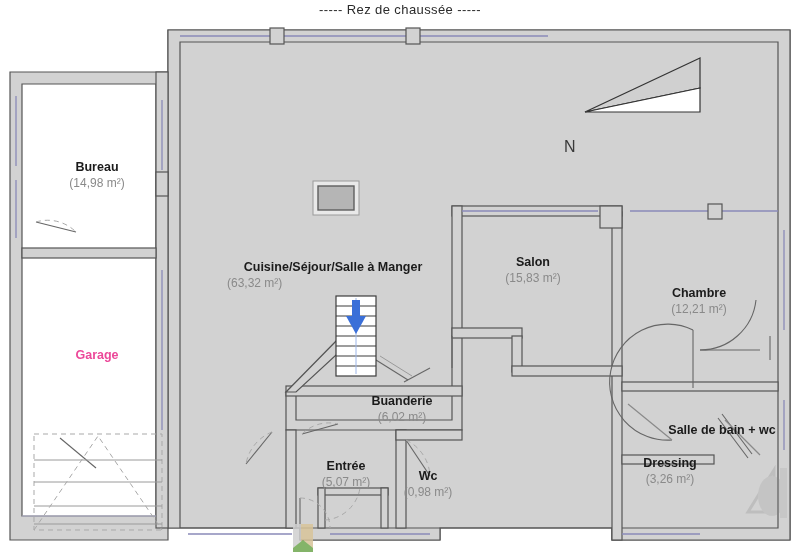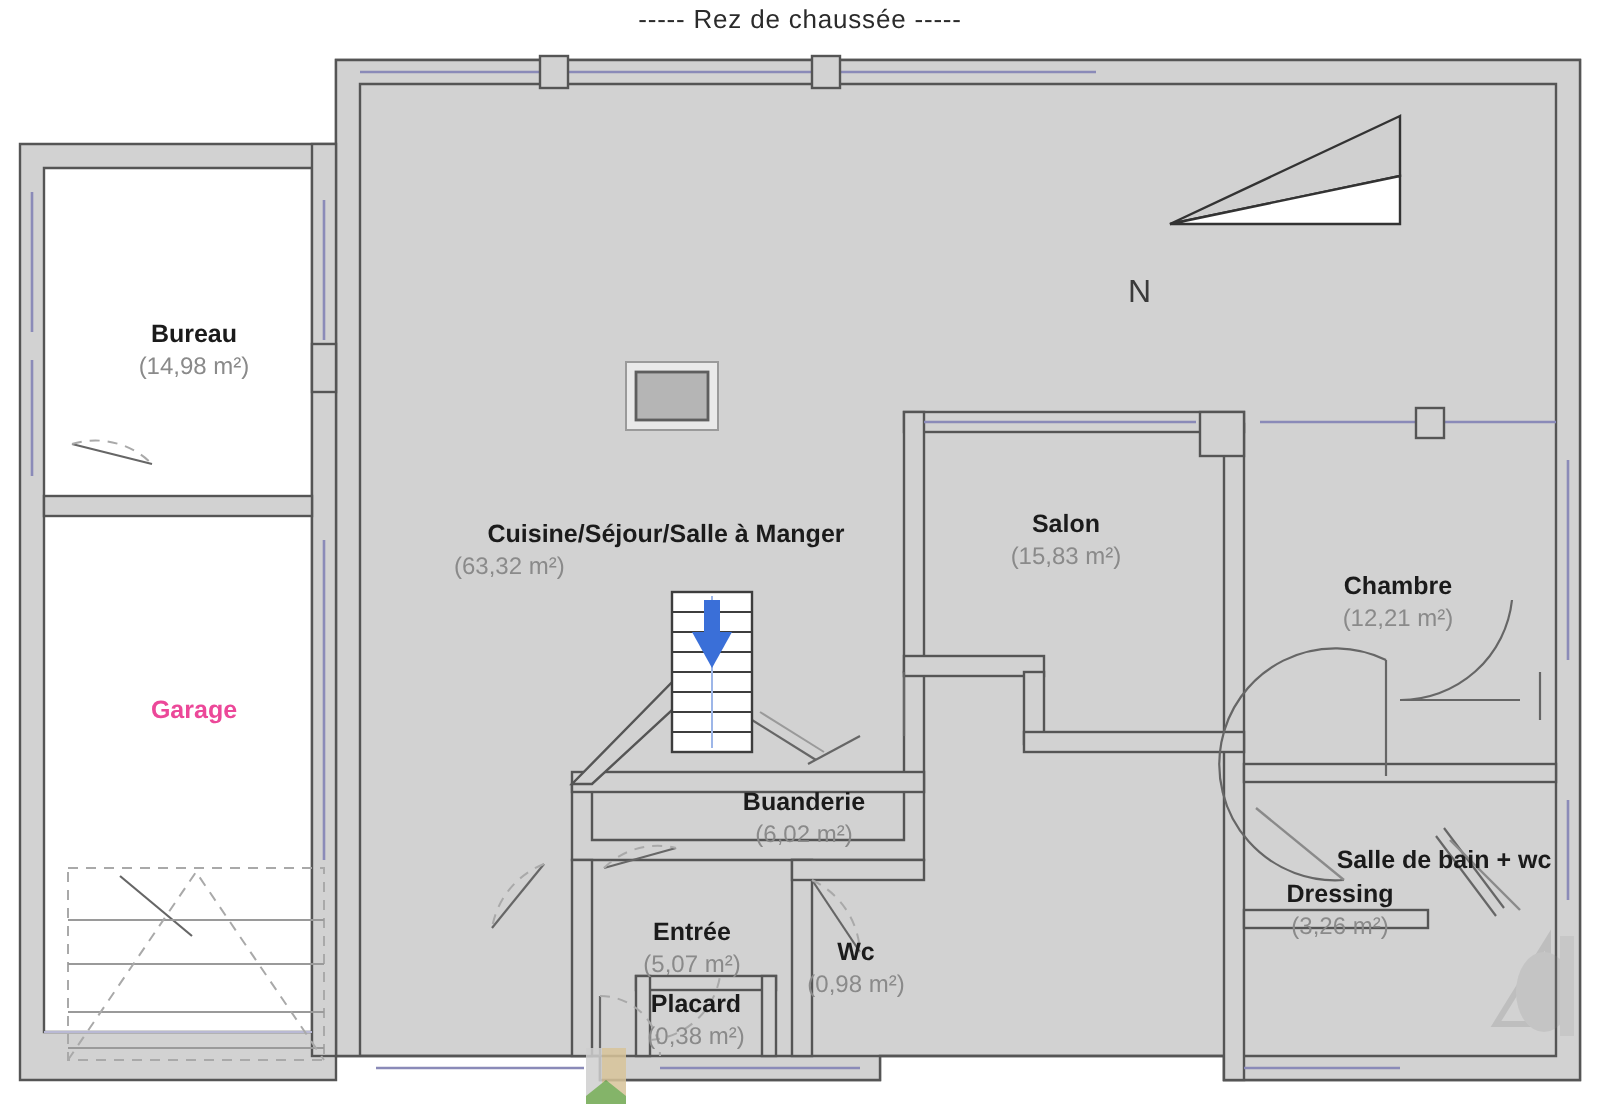--- a/index.html
+++ b/index.html
@@ -239,40 +239,36 @@
 
   <div class="room-label" style="left:645px;top:286px;width:108px;">
     <span class="rname">Chambre</span>
     <span class="rarea">(12,21 m²)</span>
   </div>
 
   <div class="room-label" style="left:648px;top:423px;width:148px;">
     <span class="rname">Salle de bain + wc</span>
   </div>
 
-  <div class="room-label" style="left:620px;top:440px;width:100px;">
+  <div class="room-label" style="left:620px;top:456px;width:100px;">
     <span class="rname">Dressing</span>
     <span class="rarea">(3,26 m²)</span>
   </div>
 
   <div class="room-label" style="left:352px;top:394px;width:100px;">
     <span class="rname">Buanderie</span>
     <span class="rarea">(6,02 m²)</span>
   </div>
 
   <div class="room-label" style="left:305px;top:459px;width:82px;">
     <span class="rname">Entrée</span>
     <span class="rarea">(5,07 m²)</span>
   </div>
 
   <div class="room-label" style="left:396px;top:469px;width:64px;">
     <span class="rname">Wc</span>
     <span class="rarea">(0,98 m²)</span>
   </div>
 
-  <div class="room-label" style="left:306px;top:495px;width:84px;">
-    <span class="rname">Placard</span>
-    <span class="rarea">(0,38 m²)</span>
-  </div>
 
   <div class="north-letter" style="left:564px;top:138px;">N</div>
 
 </div>
 
 </body></html>

